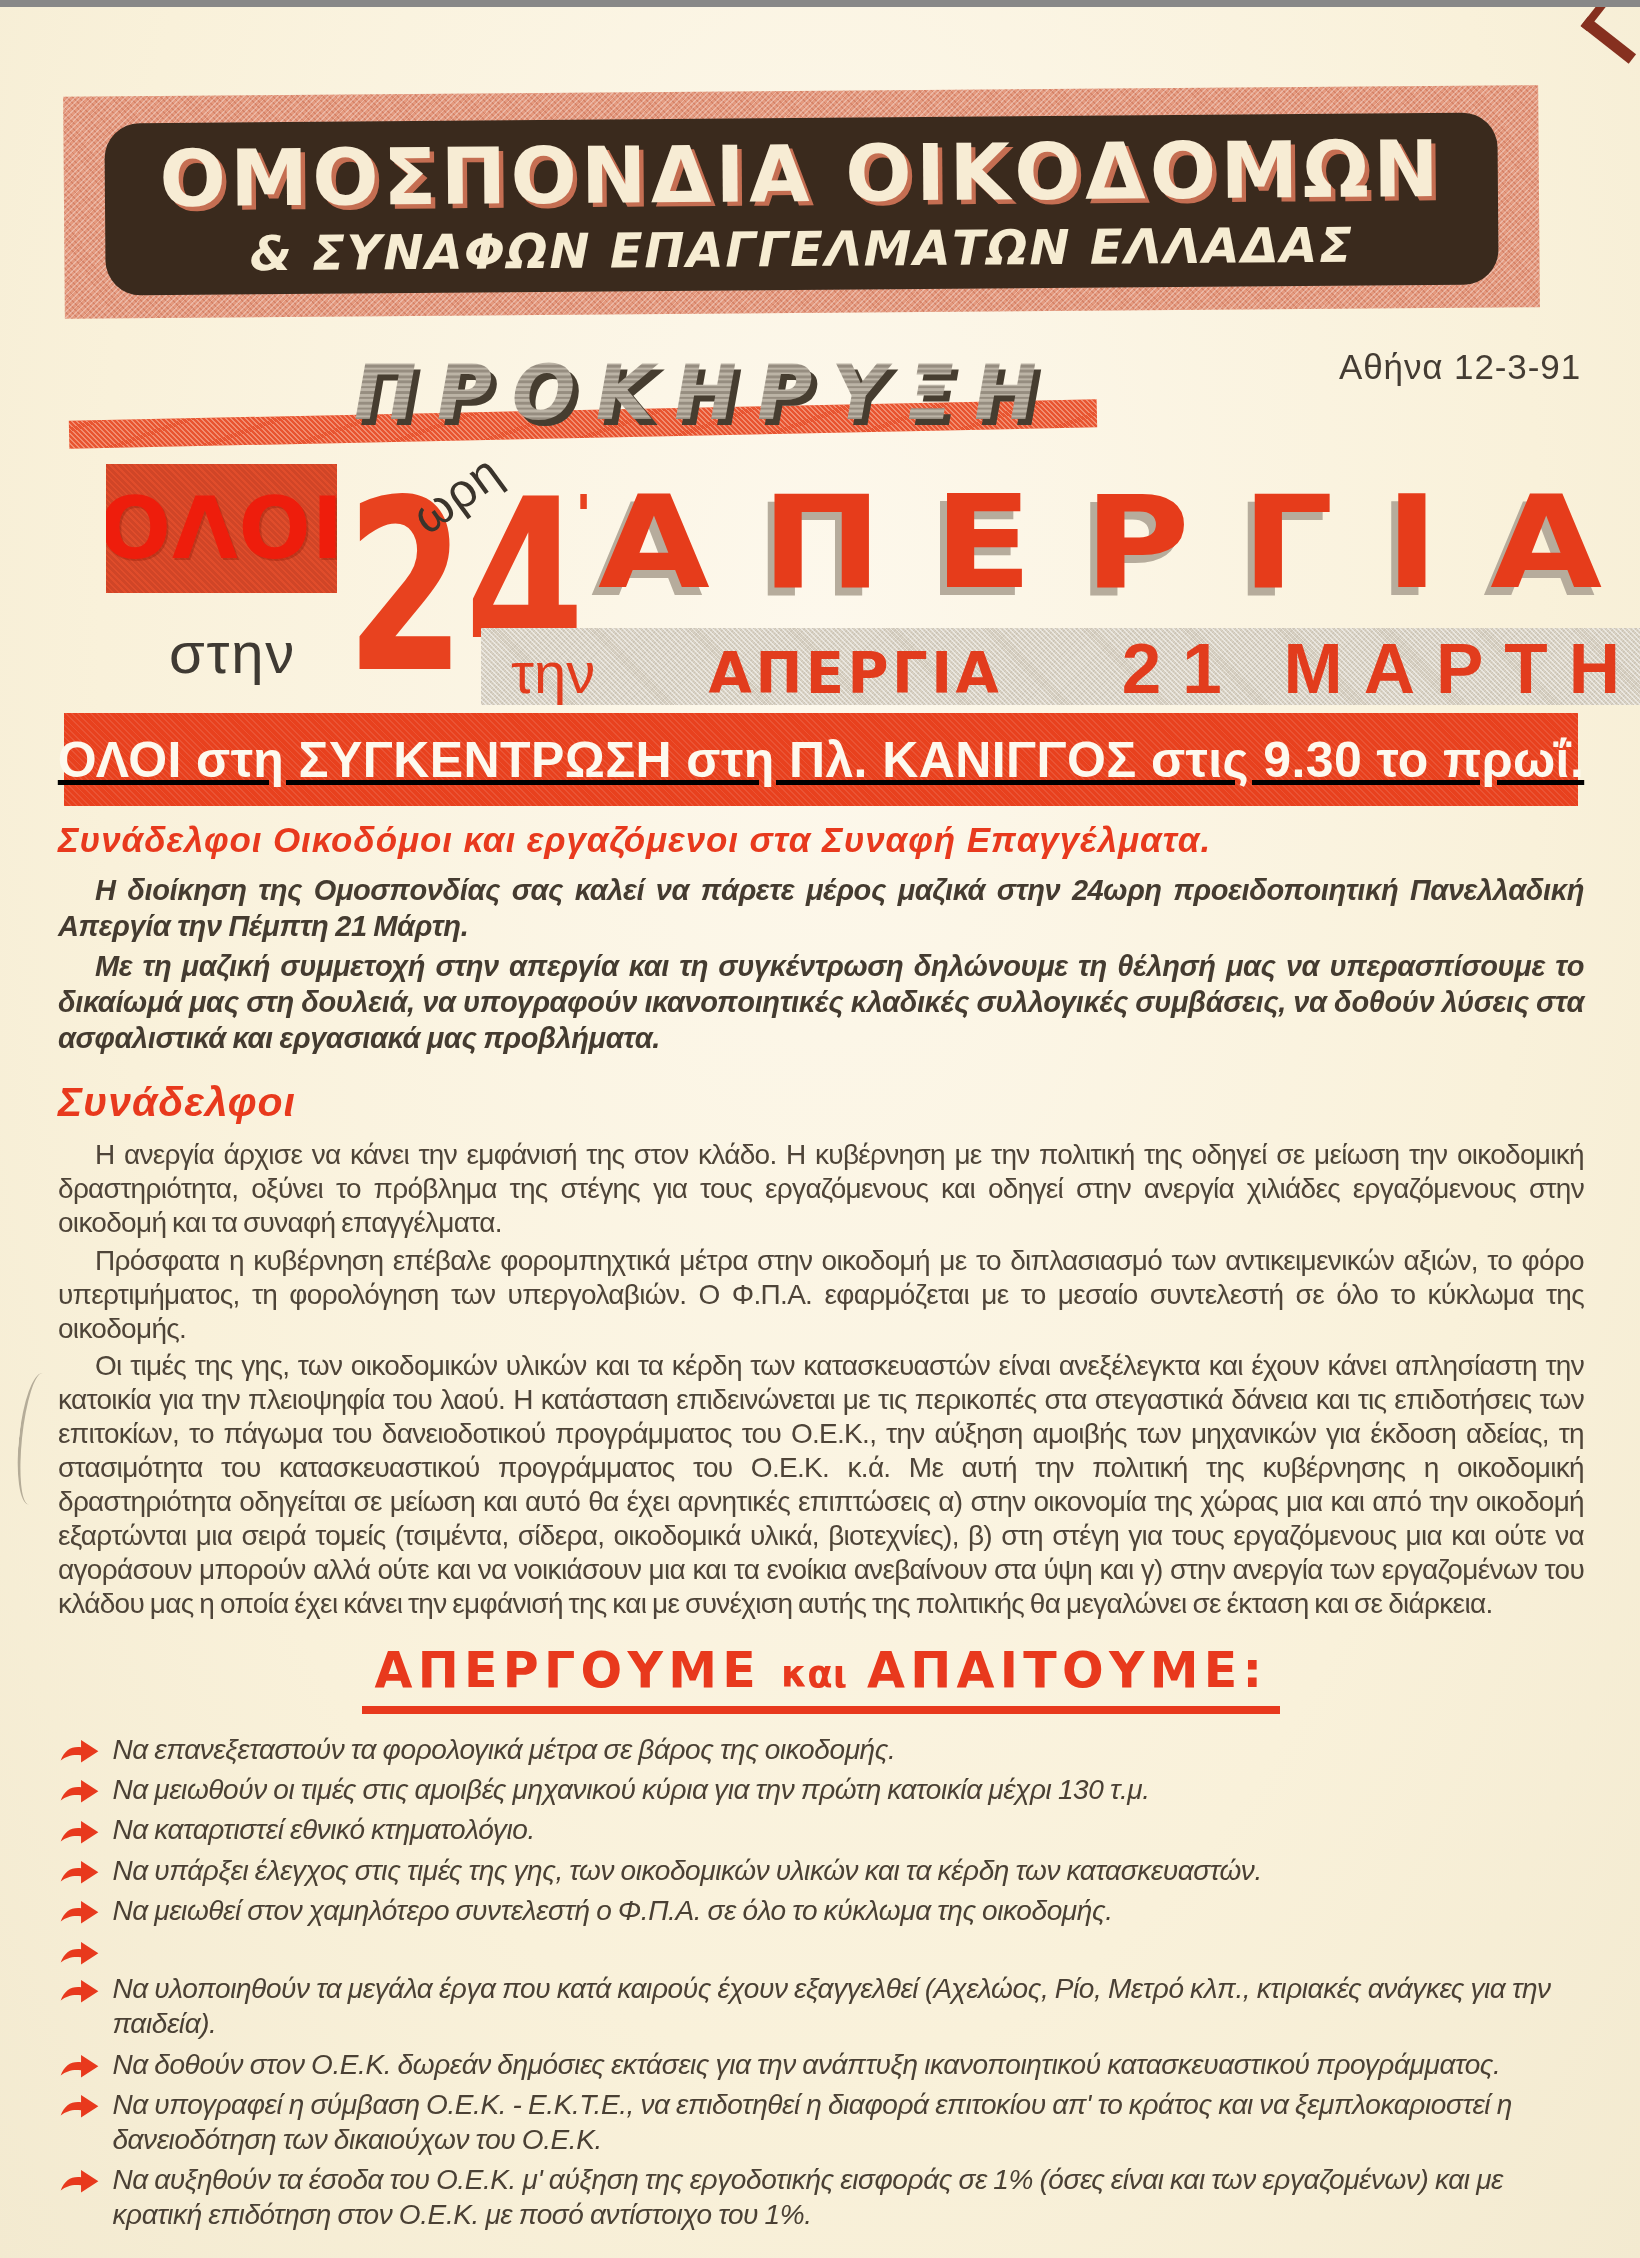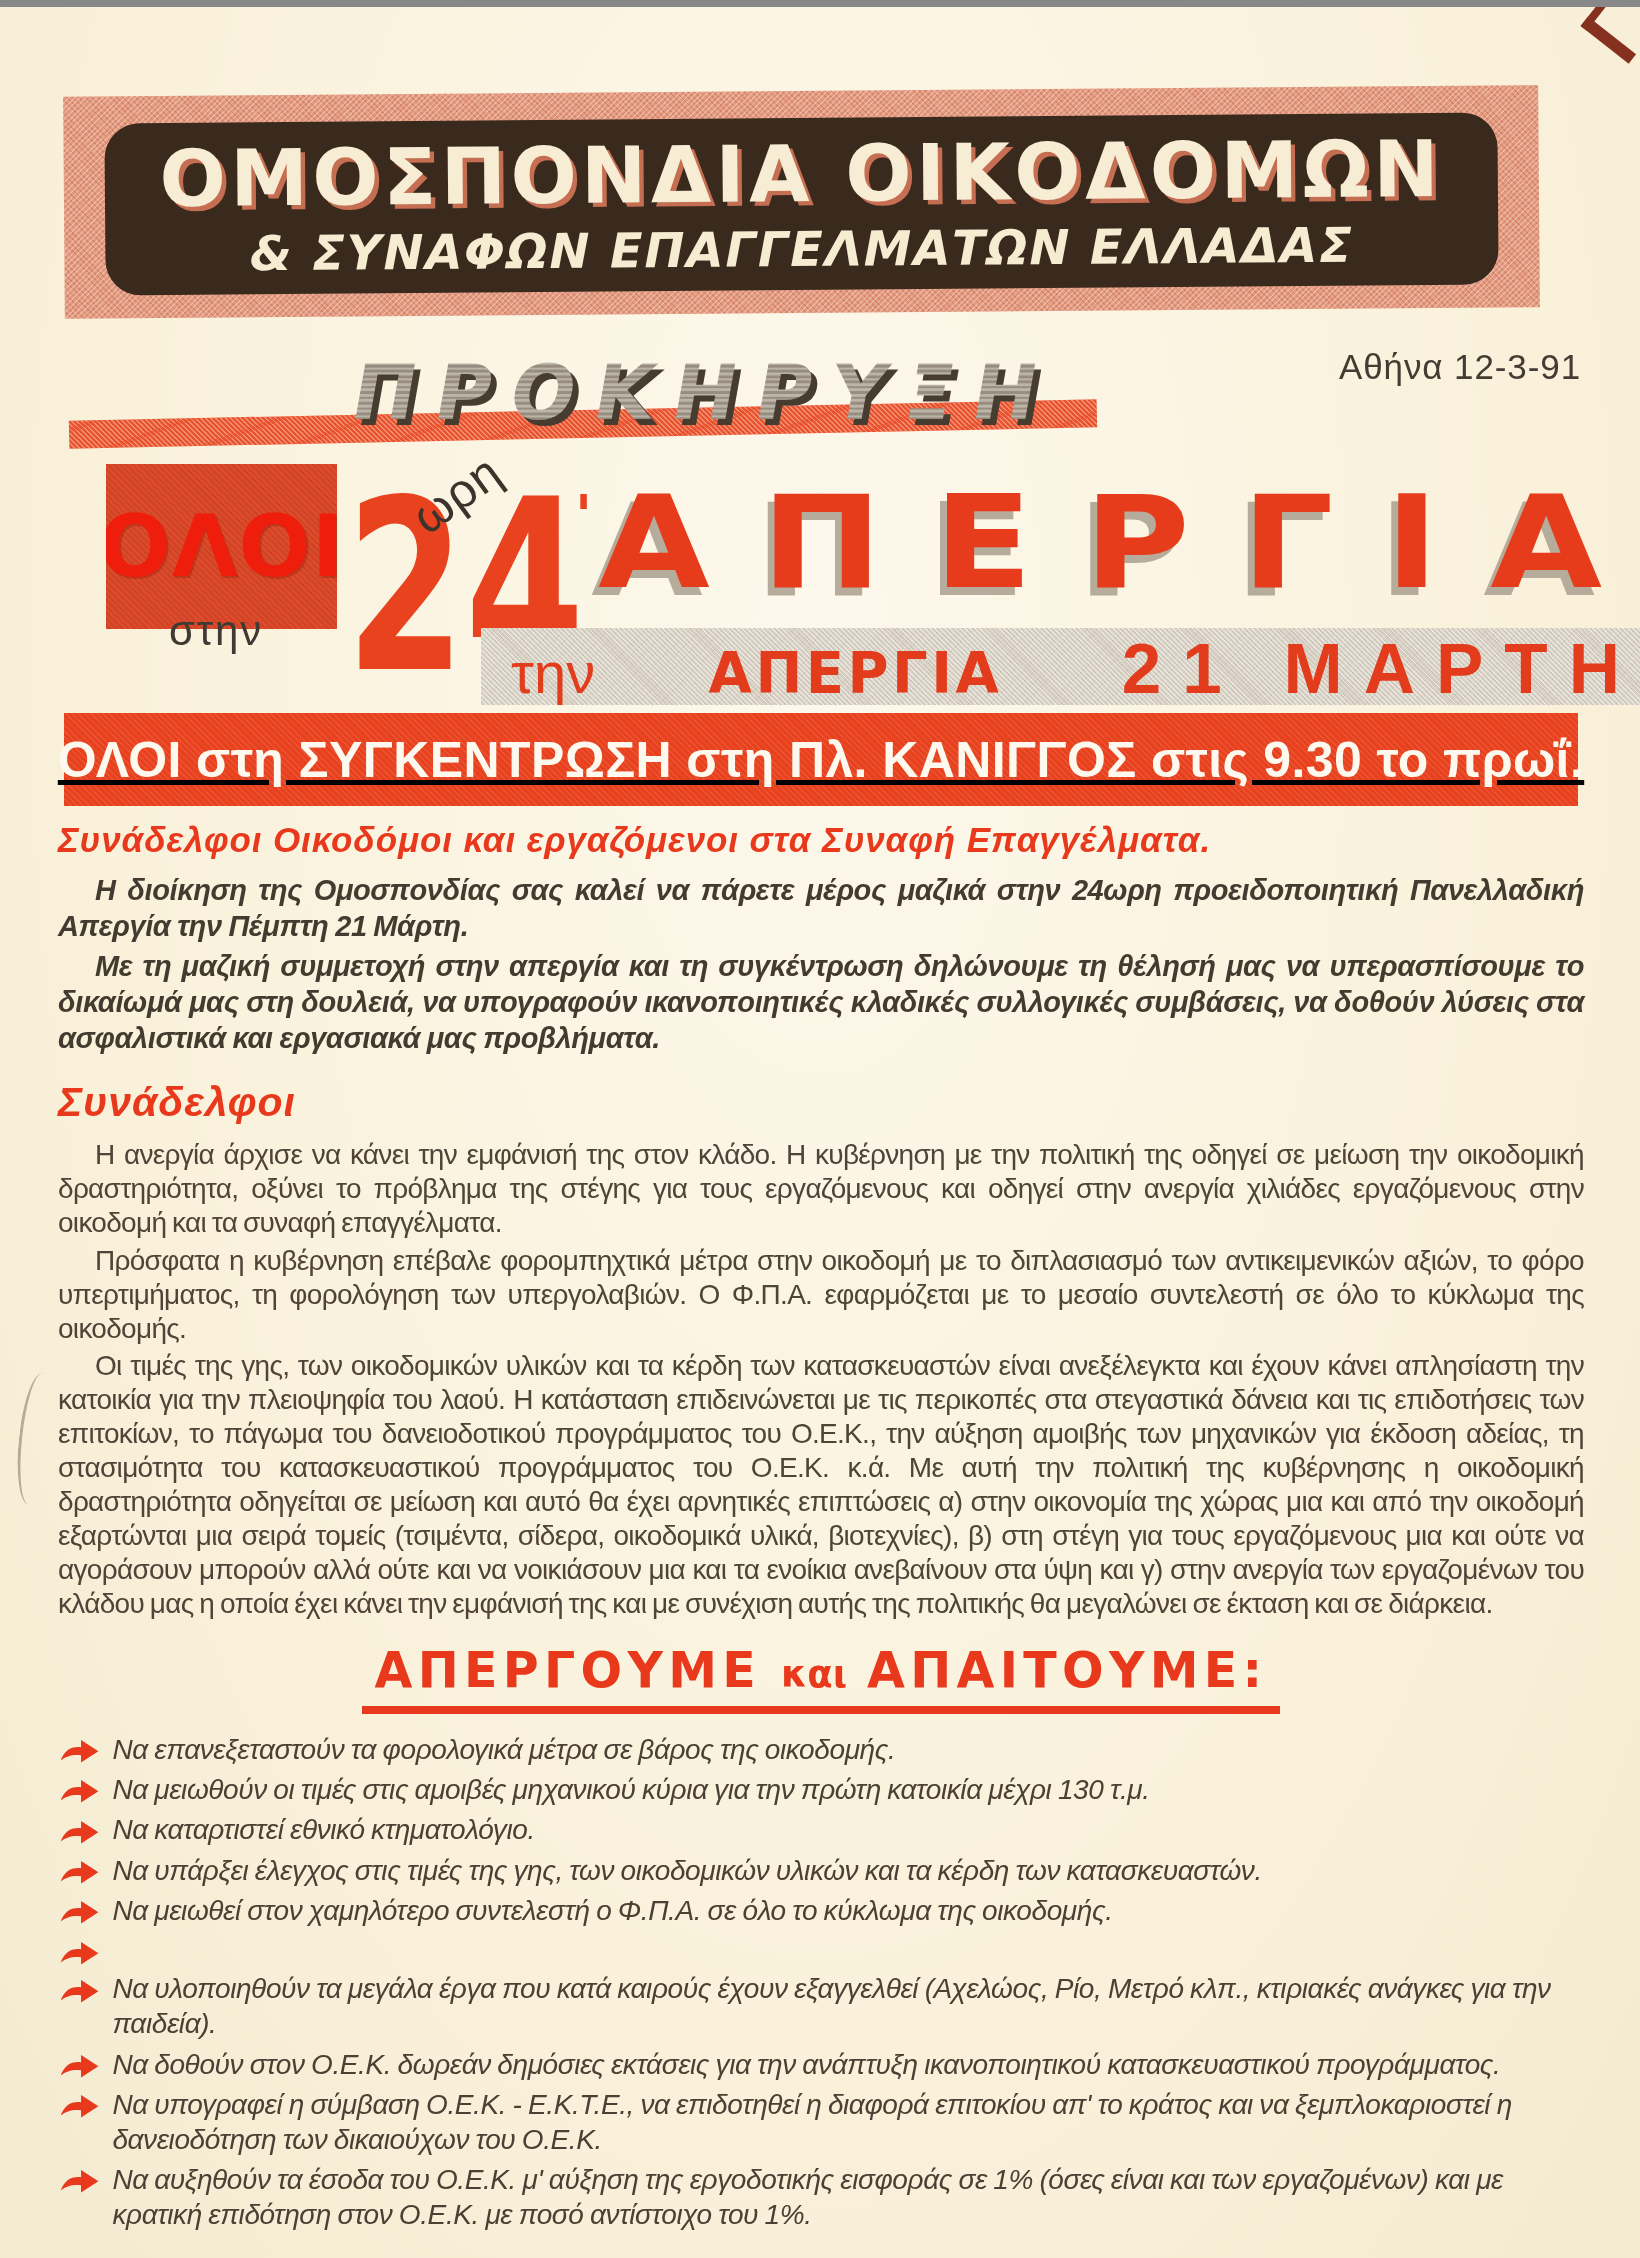--- a/index.html
+++ b/index.html
@@ -56,31 +56,31 @@
     background:repeating-linear-gradient(0deg,#968d80 0 2.6px,#bcb4a6 2.6px 5.3px);
     -webkit-background-clip:text;background-clip:text;color:transparent;
   }
   .date{
     position:absolute;right:60px;top:34px;
     font-size:35px;color:#443c33;letter-spacing:0.9px;
   }
   
   .headline{position:absolute;left:0;top:452px;width:1641px;height:256px;}
   .oloi-box{
-    position:absolute;left:106px;top:5.3px;width:231px;height:165px;
+    position:absolute;left:106px;top:5.3px;width:231px;height:129px;
     background-color:#d04527;
     background-image:repeating-linear-gradient(45deg, rgba(255,90,50,0.35) 0 1.8px, rgba(255,90,50,0) 1.8px 4.4px);
     display:flex;align-items:center;justify-content:center;overflow:hidden;
   }
   .oloi-text{
     font-family:"DejaVu Sans", sans-serif;font-weight:bold;
     font-size:85px;color:#ee1d0c;letter-spacing:0.9px;line-height:1;
     text-shadow:1.8px 1.8px 0 rgba(140,25,8,0.35);
   }
-  .stin{position:absolute;left:169px;top:148px;font-size:42px;color:#3f3a33;letter-spacing:1.8px;}
+  .stin{position:absolute;left:169px;top:160px;font-size:58px;color:#3f3a33;letter-spacing:1.8px;}
   .num24{
     position:absolute;left:346px;top:8.8px;
     font-family:"DejaVu Sans", sans-serif;font-weight:bold;
     font-size:238px;line-height:1;color:#e8421f;
     transform:scaleX(0.72);transform-origin:left top;white-space:nowrap;
   }
   .apos24{position:absolute;left:575px;top:23px;font-family:"DejaVu Sans", sans-serif;font-weight:bold;font-size:56px;color:#e8421f;}
   .ori{
     position:absolute;left:434px;top:30px;
     font-size:49px;color:#3a342c;letter-spacing:0.9px;

